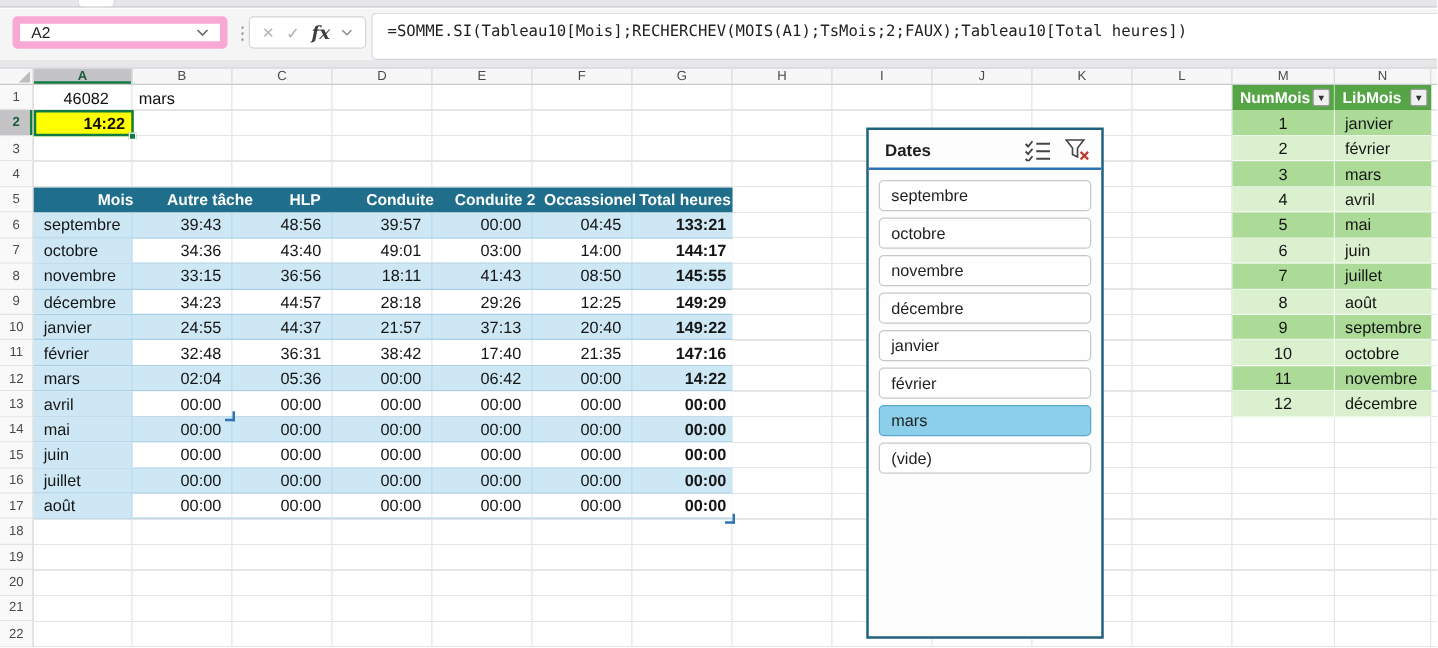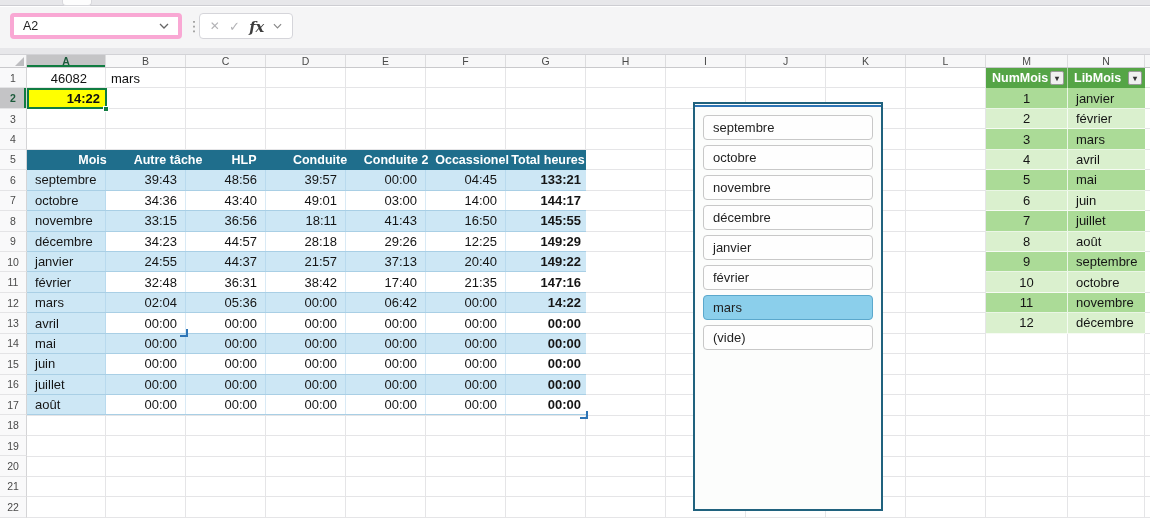--- a/index.html
+++ b/index.html
@@ -5,21 +5,21 @@
   html,body{margin:0;padding:0;background:#fff;}
   .screen{position:relative;width:1150px;height:518px;background:#fff;overflow:hidden;
           font-family:"Liberation Sans",sans-serif;-webkit-font-smoothing:antialiased;}
 
   
   .top-edge{position:absolute;left:0;top:0;width:100%;height:6px;background:#E7E7EA;border-bottom:1px solid #CDCDD2;box-sizing:border-box;}
   .ribbon-frag{position:absolute;left:62px;top:0;width:30px;height:6px;background:#FDFDFD;border:1px solid #D8D8DC;border-top:none;border-radius:0 0 4px 4px;box-sizing:border-box;}
 
   
   .fxbar{position:absolute;left:0;top:7px;width:100%;height:41px;background:#F5F5F6;}
-  .namebox{position:absolute;left:10px;top:13px;width:172px;height:26px;background:#fff;border:4px solid #f9a8d4;border-radius:4px;
+  .namebox{position:absolute;left:10px;top:13px;width:172px;height:26px;background:#fff;border:6px solid #f9a8d4;border-radius:4px;
            display:flex;align-items:center;justify-content:space-between;padding:0 9px;box-sizing:border-box;font-size:12.5px;color:#222;cursor:default;}
   .dots{position:absolute;left:187px;top:13px;height:26px;display:flex;align-items:center;color:#8a8a8a;font-size:14px;}
   .fxgroup{position:absolute;left:199px;top:13px;width:94px;height:26px;background:#fff;border:1px solid #D5D5DA;border-radius:4px;
            display:flex;align-items:center;justify-content:space-around;padding:0 5px;box-sizing:border-box;}
   .icon-x{color:#B3B3B6;font-size:12px;}
   .icon-check{color:#B3B3B6;font-size:13px;}
   .icon-fx{font-family:"DejaVu Serif",serif;font-style:italic;font-weight:bold;font-size:14.5px;color:#3d3d3d;}
   .formulabox{position:absolute;left:297px;top:10px;right:0;height:38px;background:#fff;border:1px solid #D5D5DA;border-right:none;
               border-radius:4px 0 0 4px;padding:5px 12px;box-sizing:border-box;}
   .formula-text{font-family:"DejaVu Sans Mono",monospace;font-size:12.5px;color:#1f1f1f;white-space:pre;}
@@ -120,20 +120,23 @@
   <div class="dots">
       <span>⋮</span>
     </div>
   <div class="fxgroup">
     <span class="icon-x">✕</span>
     <span class="icon-check">✓</span>
     <span class="icon-fx">fx</span>
     <svg width="9" height="6" viewBox="0 0 10 6">
         <path d="M1 1 L5 5 L9 1" fill="none" stroke="#888" stroke-width="1.3"></path>
       </svg>
+  </div>
+  <div class="formulabox">
+    <span class="formula-text">=SOMME.SI(Tableau10[Mois];RECHERCHEV(MOIS(A1);TsMois;2;FAUX);Tableau10[Total heures])</span>
   </div>
 
   <div class="strip"></div>
 
   <div class="headrow">
     <div class="corner">
         <div class="corner-tri"></div>
       </div>
     <div class="colheads">
 
@@ -234,21 +237,21 @@
             <div class="hcell">03:00</div>
             <div class="hcell">14:00</div>
             <div class="hcell">144:17</div>
           </div>
           <div class="hrow">
             <div class="hcell">novembre</div>
             <div class="hcell">33:15</div>
             <div class="hcell">36:56</div>
             <div class="hcell">18:11</div>
             <div class="hcell">41:43</div>
-            <div class="hcell">16:50</div>
+            <div class="hcell">08:50</div>
             <div class="hcell">145:55</div>
           </div>
           <div class="hrow">
             <div class="hcell">décembre</div>
             <div class="hcell">34:23</div>
             <div class="hcell">44:57</div>
             <div class="hcell">28:18</div>
             <div class="hcell">29:26</div>
             <div class="hcell">12:25</div>
             <div class="hcell">149:29</div>
@@ -388,20 +391,37 @@
           </div>
           <div class="mrow">
             <div class="mnum">12</div>
             <div class="mlib">décembre</div>
           </div>
         </div>
     </div>
     <div class="months-handle"></div>
 
     <div class="slicer">
+      <div class="slicer-head">
+        <span class="slicer-title">Dates</span>
+        <span class="slicer-icons">
+          <svg width="22" height="17" viewBox="0 0 22 17">
+            <path d="M1.5 3.2 l2 2 L7 1" fill="none" stroke="#444" stroke-width="1.5"></path>
+            <line x1="10" y1="3" x2="21" y2="3" stroke="#444" stroke-width="1.5"></line>
+            <path d="M1.5 9.2 l2 2 L7 7" fill="none" stroke="#444" stroke-width="1.5"></path>
+            <line x1="10" y1="9" x2="21" y2="9" stroke="#444" stroke-width="1.5"></line>
+            <path d="M1.5 15.2 l2 2 L7 13" fill="none" stroke="#444" stroke-width="1.5"></path>
+            <line x1="10" y1="15" x2="21" y2="15" stroke="#444" stroke-width="1.5"></line>
+          </svg>
+          <svg width="20" height="18" viewBox="0 0 20 18">
+            <path d="M1 1 H15 L10 7.5 V14.5 L6 12.5 V7.5 Z" fill="none" stroke="#444" stroke-width="1.3"></path>
+            <path d="M12.5 10.5 L18.5 16.5 M18.5 10.5 L12.5 16.5" stroke="#C0392B" stroke-width="1.7"></path>
+          </svg>
+        </span>
+      </div>
       <div class="sl-underline"></div>
       <div class="slicer-items">
 
       <div class="slitem">septembre</div>
           <div class="slitem">octobre</div>
           <div class="slitem">novembre</div>
           <div class="slitem">décembre</div>
           <div class="slitem">janvier</div>
           <div class="slitem">février</div>
           <div class="slitem selected">mars</div>

